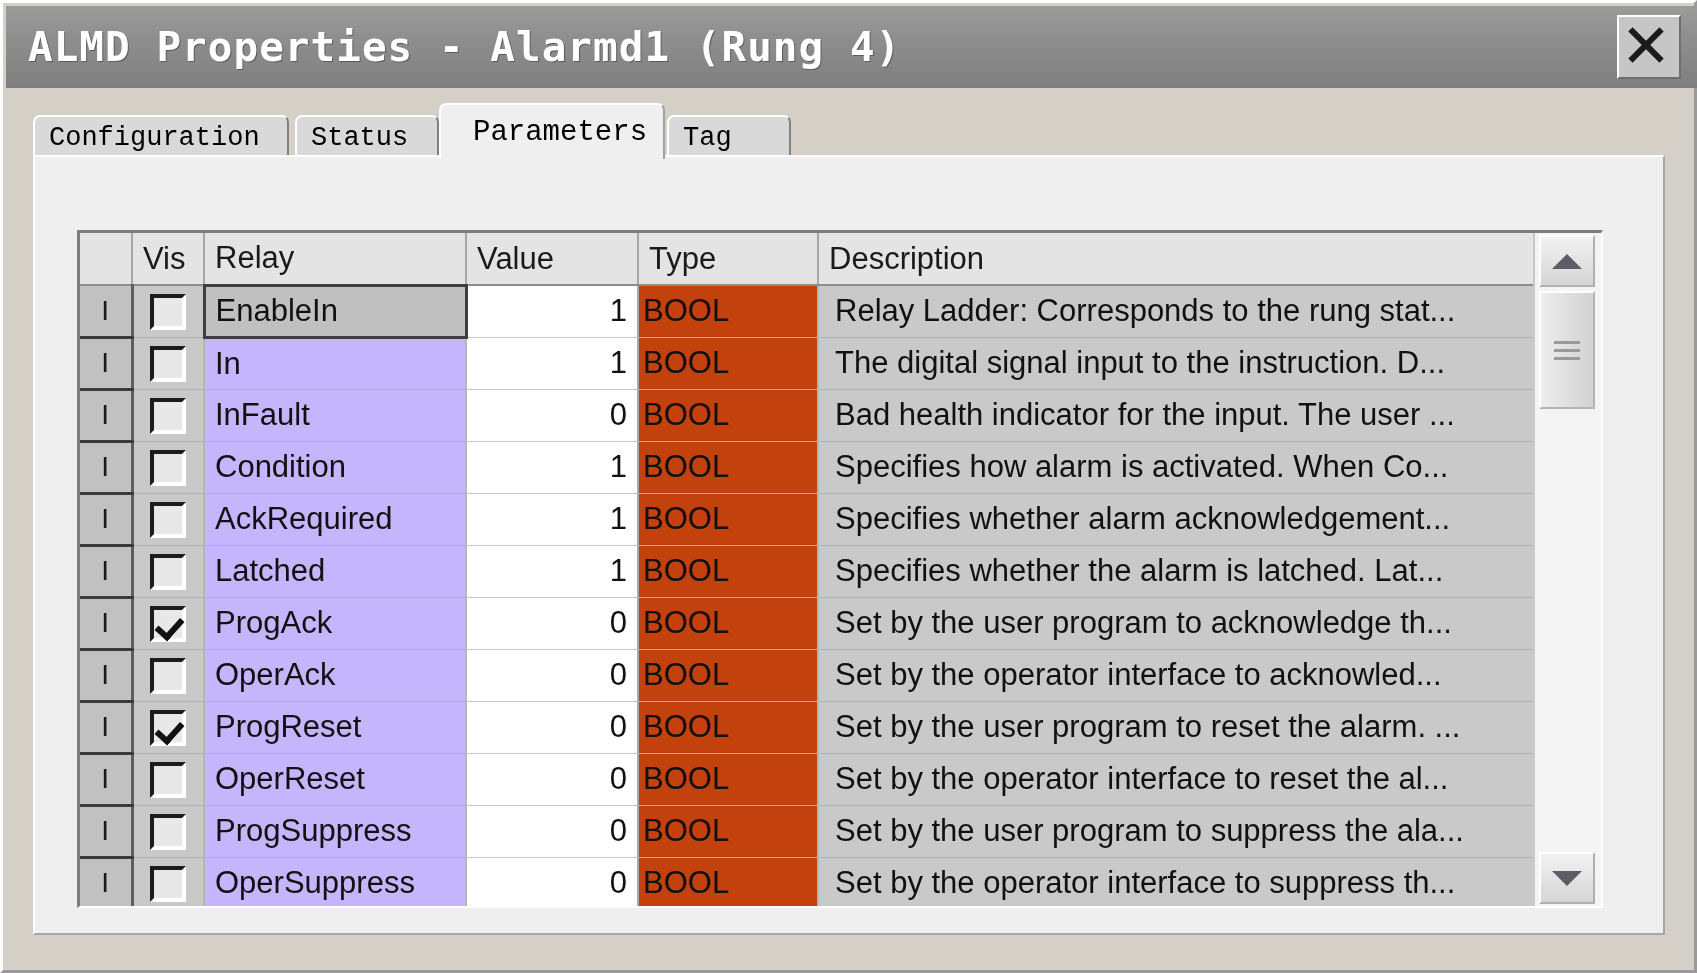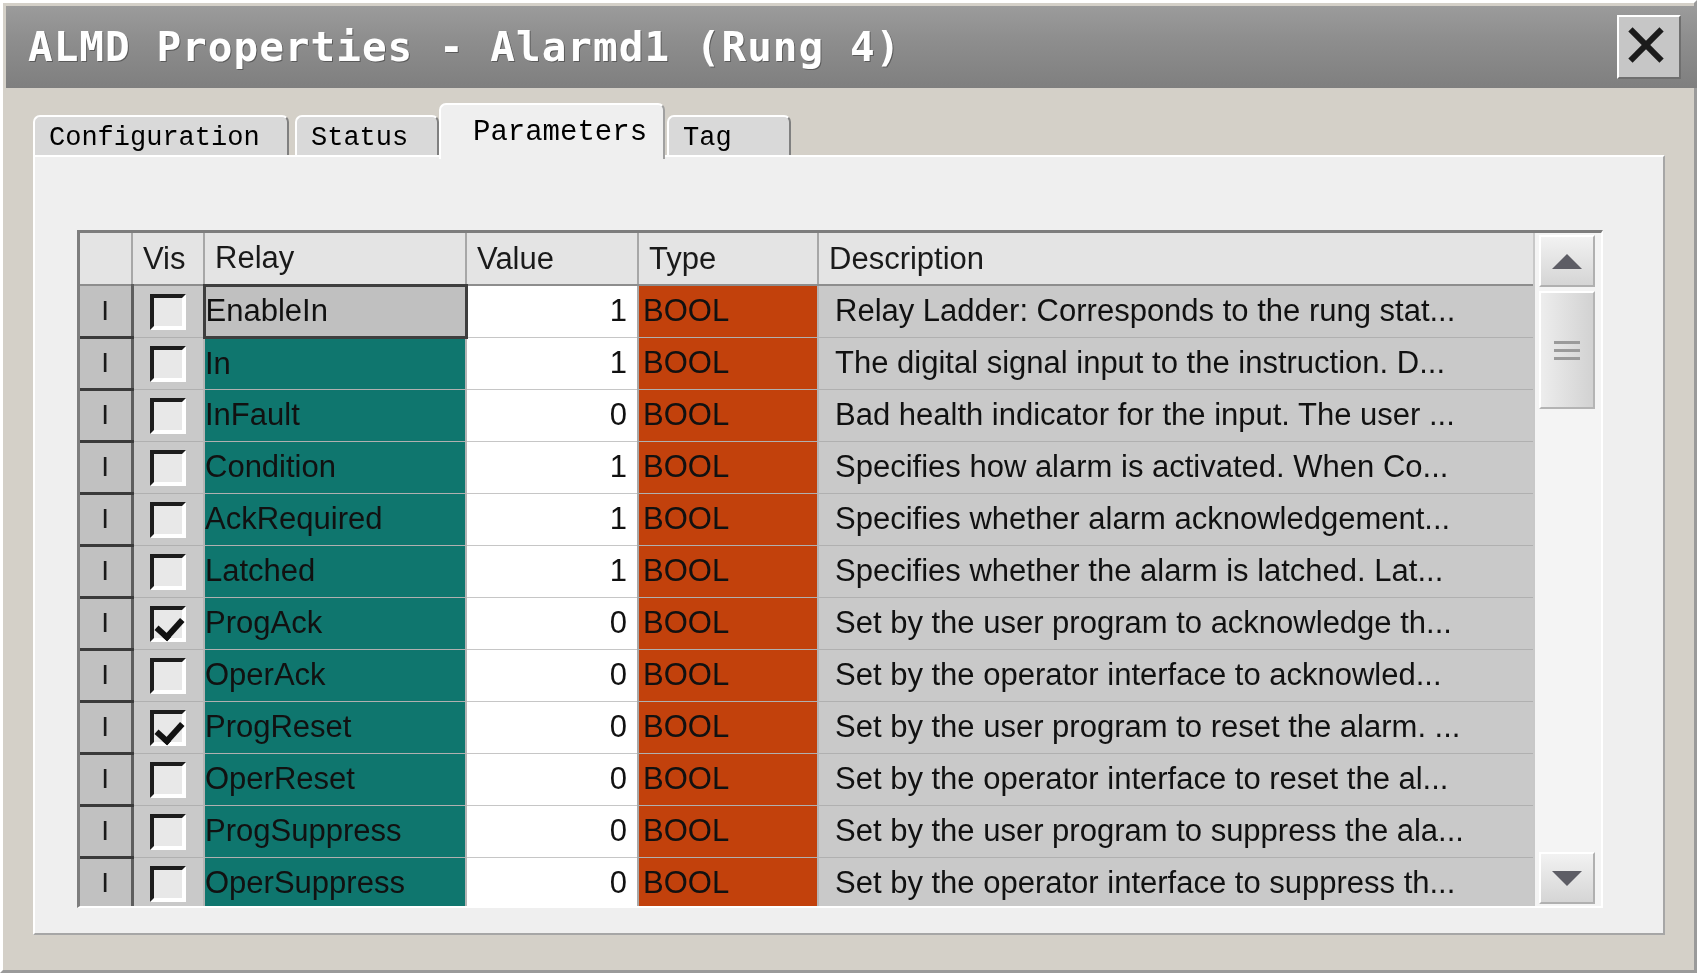--- a/index.html
+++ b/index.html
@@ -211,21 +211,22 @@
   .cbox.checked::after {
     content: "";
     position: absolute;
     left: 7px; top: 3px;
     width: 11px; height: 20px;
     border: solid #111111;
     border-width: 0 6px 6px 0;
     transform: rotate(42deg);
   }
   td.name-cell {
-    background: #0f766e;
+    background: #c4b5fd;
+    padding-left: 10px;
     border-right: 2px solid #b5b5b5;
     cursor: pointer;
     white-space: nowrap;
     overflow: hidden;
   }
   tr.selected td.name-cell {
     background: #c0c0c0;
     border: 3px solid #3e3e3e;
   }
   td.value-cell {

